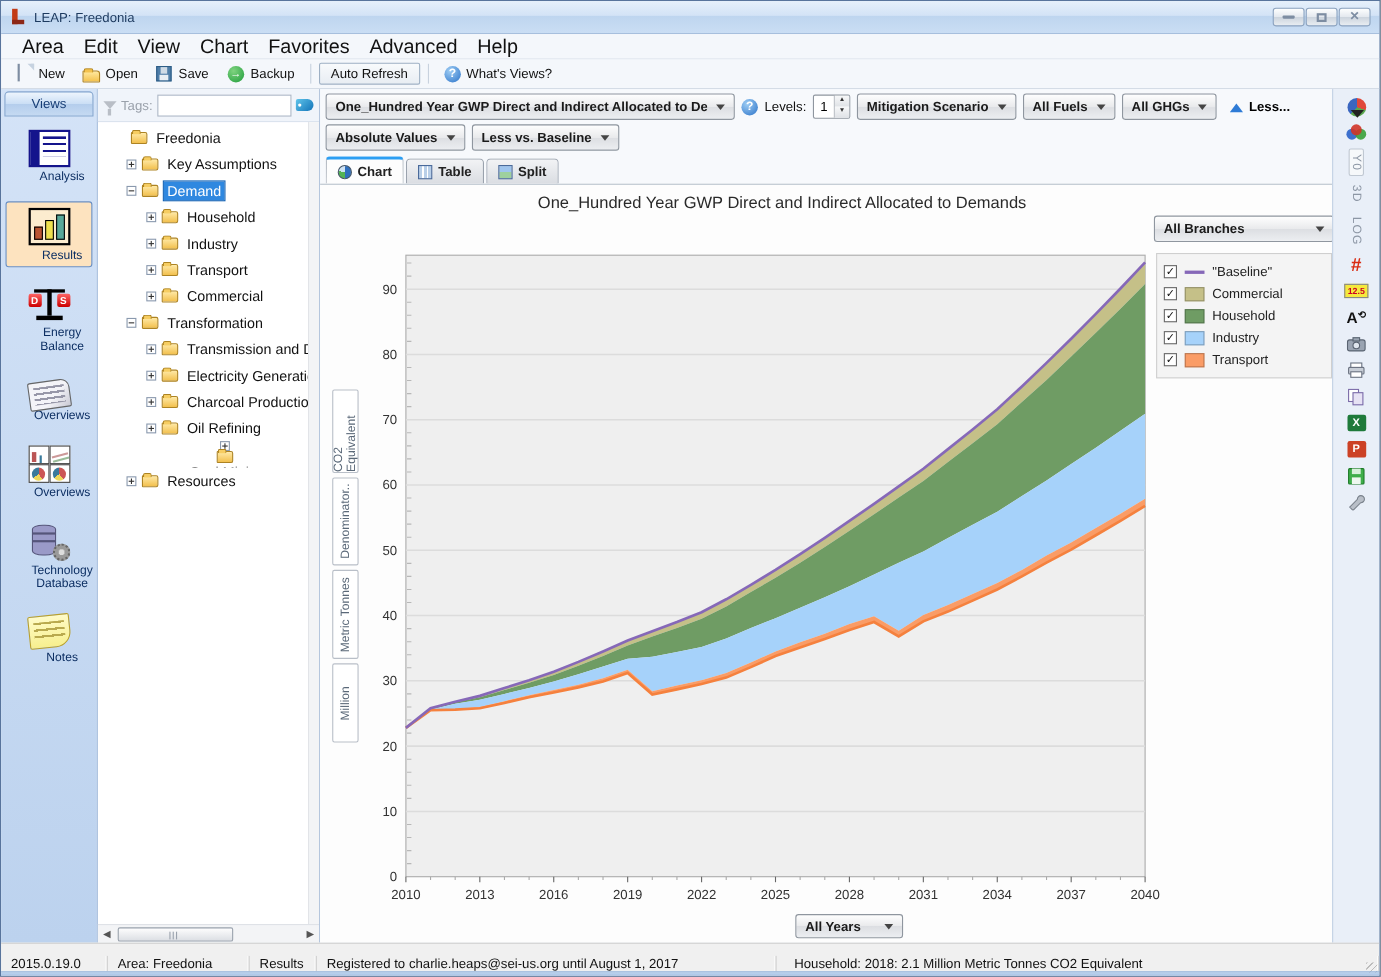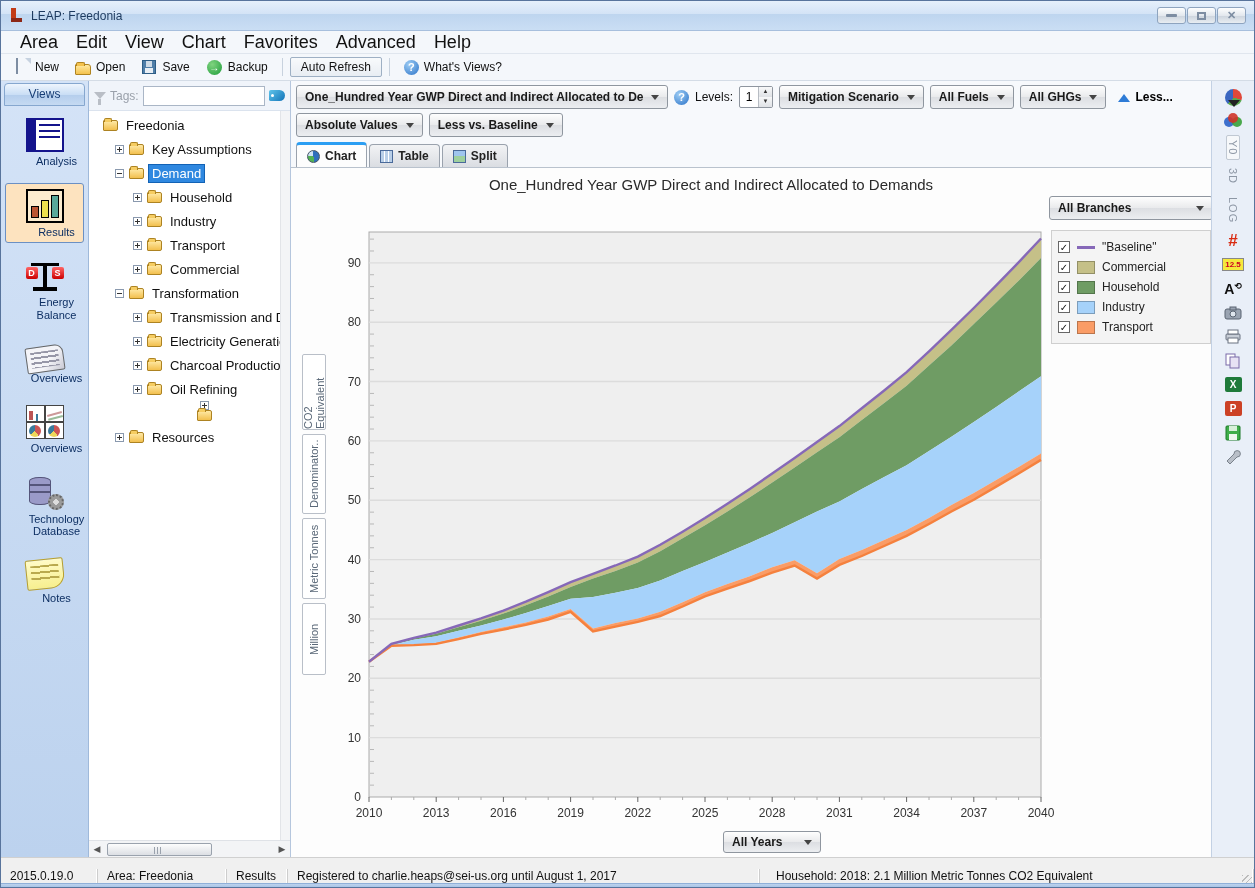--- a/index.html
+++ b/index.html
@@ -345,21 +345,21 @@
   </div>
 
   <div class="treepanel">
     <div class="tags-row">
       <span class="funnel"></span>
       <span class="tags-label">Tags:</span>
       <input class="tags-input" value="" style="">
       <span class="tag-ic"></span>
     </div>
     <div class="tree" id="tree">
-        <div class="trow" style="padding-left: 0;">
+        <div class="trow" style="padding-left: 16px;">
           <span class="exp-spacer"></span>
           <span class="folder"></span>
           <span class="tlabel">Freedonia</span>
         </div>
         <div class="trow" style="padding-left: 26px;">
           <span class="expander plus"></span>
           <span class="folder"></span>
           <span class="tlabel">Key Assumptions</span>
         </div>
         <div class="trow selected" style="padding-left: 26px;">
@@ -709,18 +709,18 @@
         <svg width="16" height="14">
           <path d="M2 11 L9 4 a3.2 3.2 0 1 1 3 3 L5 14 Z" fill="#b9bfc8" stroke="#7a828c"></path>
         </svg>
       </div>
     </div>
 
   <div class="statusbar">
     <span class="seg" style="width:97px">2015.0.19.0</span>
     <span class="seg" style="width:129px">Area: Freedonia</span>
     <span class="seg" style="width:61px">Results</span>
-    <span class="seg" style="width:472px">Registered to charlie.heaps@sei-us.org until August 1, 2017</span>
+    <span class="seg" style="width:418px">Registered to charlie.heaps@sei-us.org until August 1, 2017</span>
     <span class="seg" style="flex:1; padding-left:16px">Household: 2018: 2.1 Million Metric Tonnes CO2 Equivalent</span>
   </div>
   <div class="grip"></div>
   <div class="frame-edge"></div>
 </div>
 
 </body></html>

